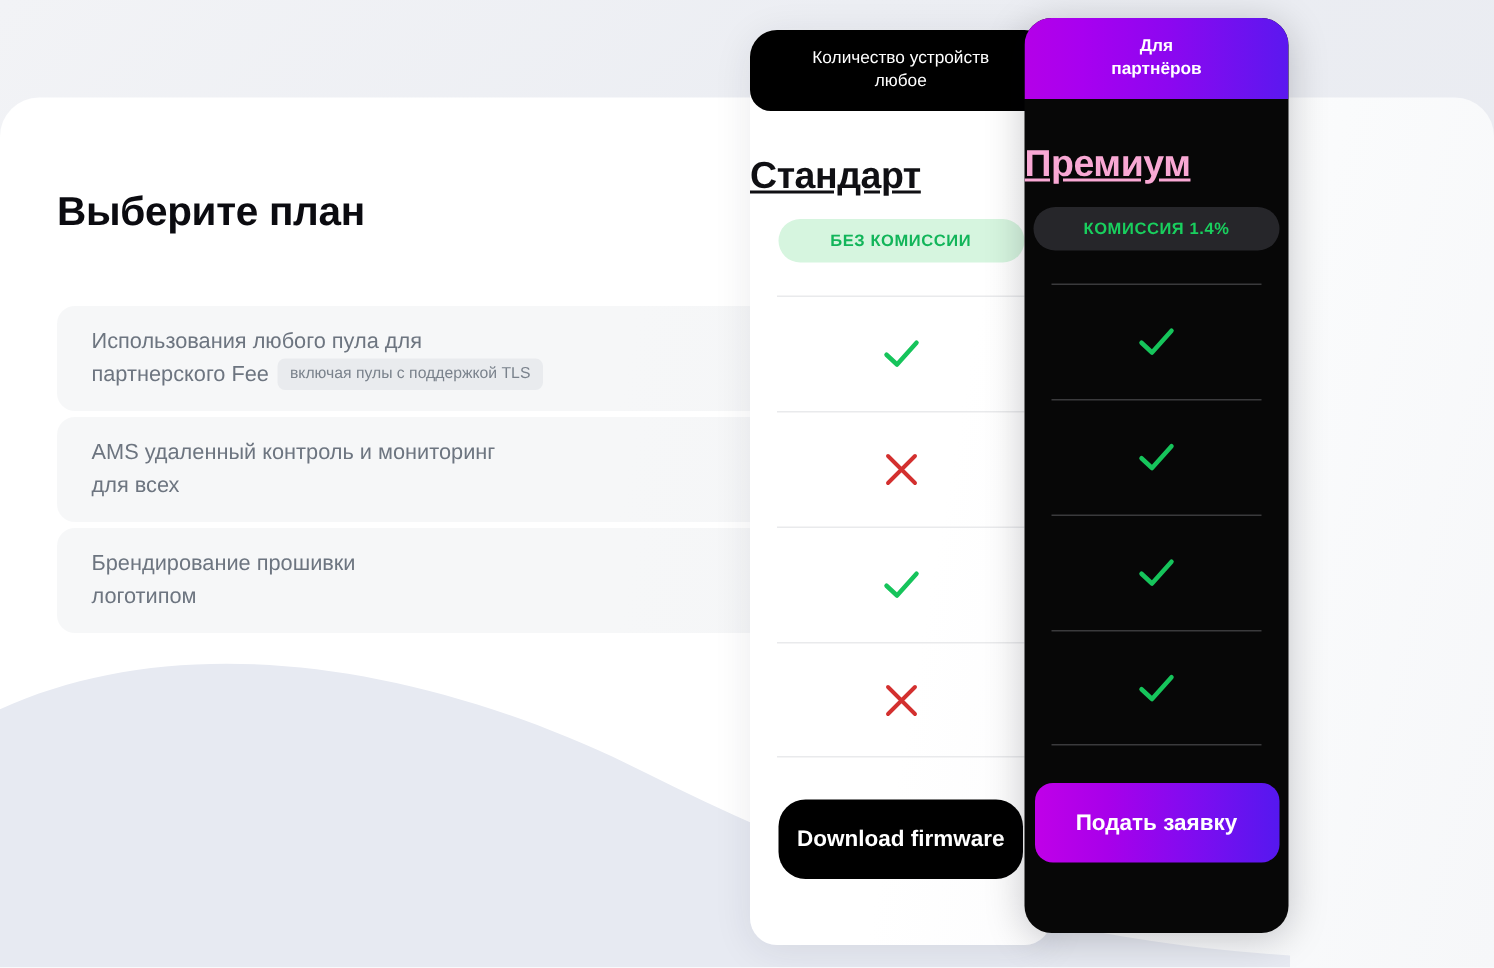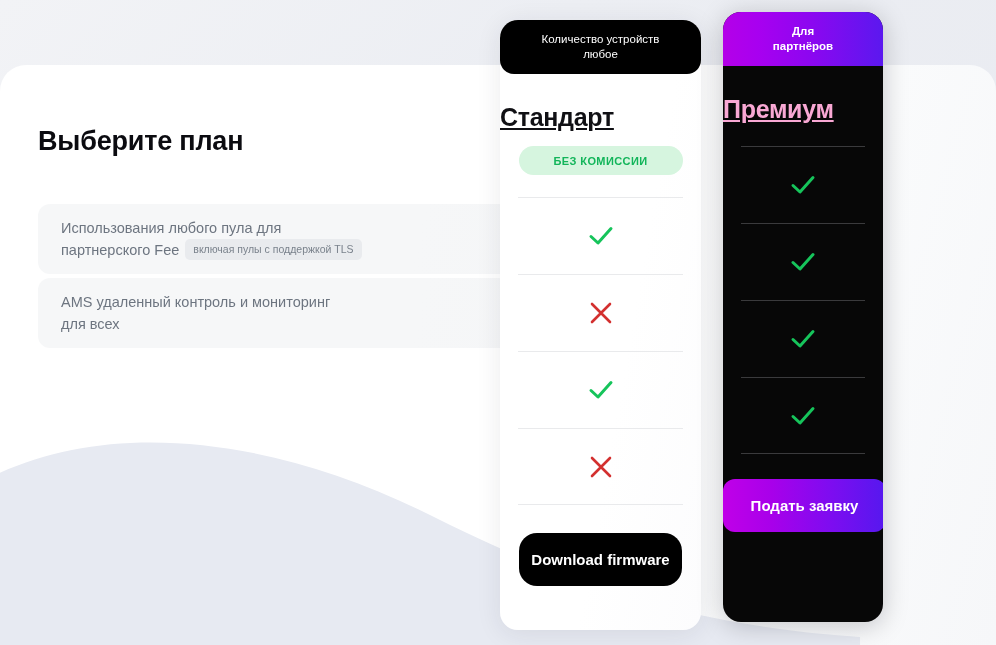--- a/index.html
+++ b/index.html
@@ -108,23 +108,23 @@
   }
   .card-standard {
     left: 500px;
     top: 20px;
     width: 201px;
     height: 610px;
     background: linear-gradient(100deg, #ffffff 0%, #ffffff 60%, #fcfcfd 100%);
     box-shadow: 0 4px 26px rgba(30,38,60,0.09);
   }
   .card-premium {
-    left: 723px;
+    left: 683px;
     top: 12px;
-    width: 160px;
+    width: 176px;
     height: 610px;
     background: #070707;
     box-shadow: 0 4px 26px rgba(10,10,20,0.22);
   }
 
   .card-ribbon {
     height: 54px;
     display: flex;
     align-items: center;
     justify-content: center;
@@ -256,20 +256,26 @@
         </div>
       </div>
 
       <div class="feature-row">
         <div class="feature-text">
           <span>AMS удаленный контроль и мониторинг</span>
           <span class="line2">для всех</span>
         </div>
       </div>
 
+      <div class="feature-row">
+        <div class="feature-text">
+          <span>Брендирование прошивки</span>
+          <span class="line2">логотипом</span>
+        </div>
+      </div>
 
     </div>
   </div>
 
   <div class="card card-standard">
     <div class="card-ribbon ribbon-standard">
       <div>
         <span>Количество устройств</span><br>
         <span>любое</span>
       </div>
@@ -308,20 +314,21 @@
   <div class="card card-premium">
     <div class="card-ribbon ribbon-premium">
       <div>
         <span>Для</span><br>
         <span>партнёров</span>
       </div>
     </div>
 
     <div class="card-title title-premium">Премиум</div>
 
+    <div class="card-badge badge-premium">КОМИССИЯ 1.4%</div>
 
     <div class="cells cells-premium">
       <div class="cell">
         <svg class="mark-check" width="30" height="30" viewBox="0 0 30 30" aria-hidden="true">
           <path d="M5 15.5 L12 22 L25 7.5" fill="none" stroke="#16c45b" stroke-width="3" stroke-linecap="round" stroke-linejoin="round"></path>
         </svg>
       </div>
       <div class="cell">
         <svg class="mark-check" width="30" height="30" viewBox="0 0 30 30" aria-hidden="true">
           <path d="M5 15.5 L12 22 L25 7.5" fill="none" stroke="#16c45b" stroke-width="3" stroke-linecap="round" stroke-linejoin="round"></path>

